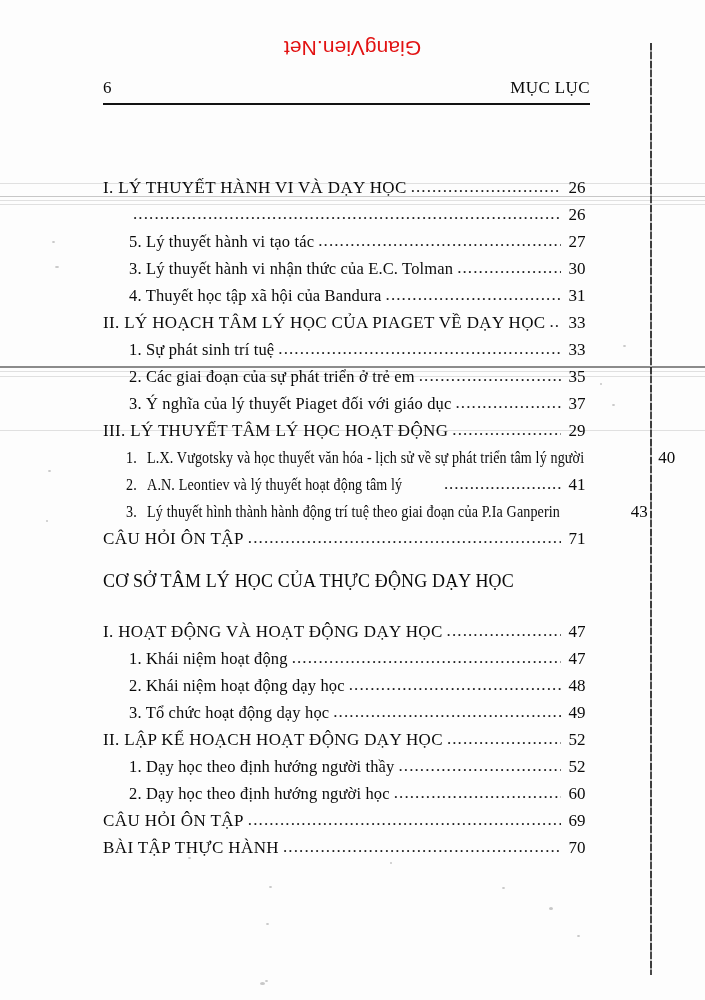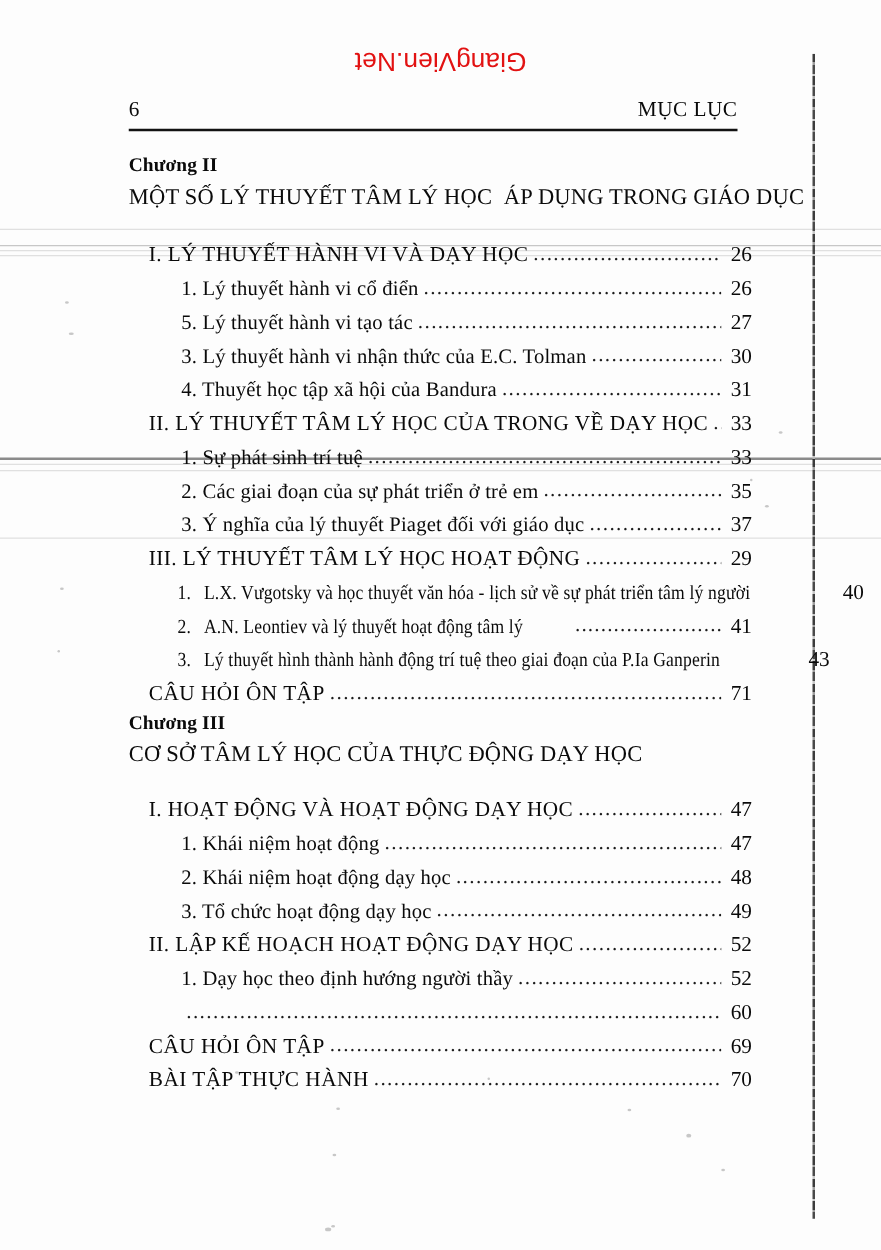--- a/index.html
+++ b/index.html
@@ -109,21 +109,21 @@
     letter-spacing: .15px;
     white-space: pre;
   }
 
   
   .toc {
     position: absolute;
     left: 103px;
     width: 487px;
     list-style: none;
-    margin: 16px;
+    margin: 0;
     padding: 0;
   }
   .toc-row {
     display: flex;
     align-items: baseline;
     height: 27px;
     white-space: nowrap;
   }
   .toc-label {
     flex: 0 0 auto;
@@ -197,33 +197,28 @@
   <div class="watermark" style="color: rgb(226, 18, 18);">
     <span>GiangVien.Net</span>
   </div>
 
   <div class="running-head">
     <span class="folio">6</span>
     <span class="title-right">MỤC LỤC</span>
   </div>
   <div class="head-rule"></div>
 
-  <div class="chapter" style="top:122px">
-    <div class="chapter-label">Chương II</div>
-    <div class="chapter-title">MỘT SỐ LÝ THUYẾT TÂM LÝ HỌC  ÁP DỤNG TRONG GIÁO DỤC</div>
-  </div>
   <ul class="toc" id="toc-0" style="top:178px">
       <li class="toc-row lvl-roman">
         <span class="toc-label">I. LÝ THUYẾT HÀNH VI VÀ DẠY HỌC</span>
         <span class="toc-gap"></span>
         <span class="toc-leader">........................................................................................................................................................................................................</span>
         <span class="toc-page">26</span>
       </li>
       <li class="toc-row lvl-sub">
-        <span class="toc-label">1. Lý thuyết hành vi cổ điển</span>
         <span class="toc-gap"></span>
         <span class="toc-leader">........................................................................................................................................................................................................</span>
         <span class="toc-page">26</span>
       </li>
       <li class="toc-row lvl-sub">
         <span class="toc-label">5. Lý thuyết hành vi tạo tác</span>
         <span class="toc-gap"></span>
         <span class="toc-leader">........................................................................................................................................................................................................</span>
         <span class="toc-page">27</span>
       </li>
@@ -233,21 +228,21 @@
         <span class="toc-leader">........................................................................................................................................................................................................</span>
         <span class="toc-page">30</span>
       </li>
       <li class="toc-row lvl-sub">
         <span class="toc-label">4. Thuyết học tập xã hội của Bandura</span>
         <span class="toc-gap"></span>
         <span class="toc-leader">........................................................................................................................................................................................................</span>
         <span class="toc-page">31</span>
       </li>
       <li class="toc-row lvl-roman">
-        <span class="toc-label">II. LÝ THUYẾT TÂM LÝ HỌC CỦA TRONG VỀ DẠY HỌC</span>
+        <span class="toc-label">II. LÝ HOẠCH TÂM LÝ HỌC CỦA PIAGET VỀ DẠY HỌC</span>
         <span class="toc-gap"></span>
         <span class="toc-leader">........................................................................................................................................................................................................</span>
         <span class="toc-page">33</span>
       </li>
       <li class="toc-row lvl-sub">
         <span class="toc-label">1. Sự phát sinh trí tuệ</span>
         <span class="toc-gap"></span>
         <span class="toc-leader">........................................................................................................................................................................................................</span>
         <span class="toc-page">33</span>
       </li>
@@ -289,21 +284,20 @@
       </li>
       <li class="toc-row lvl-flat">
         <span class="toc-label">CÂU HỎI ÔN TẬP</span>
         <span class="toc-gap"></span>
         <span class="toc-leader">........................................................................................................................................................................................................</span>
         <span class="toc-page">71</span>
       </li>
     </ul>
 
   <div class="chapter" style="top:568px">
-    <div class="chapter-label">Chương III</div>
     <div class="chapter-title">CƠ SỞ TÂM LÝ HỌC CỦA THỰC ĐỘNG DẠY HỌC</div>
   </div>
   <ul class="toc" id="toc-1" style="top:622px">
       <li class="toc-row lvl-roman">
         <span class="toc-label">I. HOẠT ĐỘNG VÀ HOẠT ĐỘNG DẠY HỌC</span>
         <span class="toc-gap"></span>
         <span class="toc-leader">........................................................................................................................................................................................................</span>
         <span class="toc-page">47</span>
       </li>
       <li class="toc-row lvl-sub">
@@ -330,20 +324,21 @@
         <span class="toc-leader">........................................................................................................................................................................................................</span>
         <span class="toc-page">52</span>
       </li>
       <li class="toc-row lvl-sub">
         <span class="toc-label">1. Dạy học theo định hướng người thầy</span>
         <span class="toc-gap"></span>
         <span class="toc-leader">........................................................................................................................................................................................................</span>
         <span class="toc-page">52</span>
       </li>
       <li class="toc-row lvl-sub">
+        <span class="toc-label">2. Dạy học theo định hướng người học</span>
         <span class="toc-gap"></span>
         <span class="toc-leader">........................................................................................................................................................................................................</span>
         <span class="toc-page">60</span>
       </li>
       <li class="toc-row lvl-flat">
         <span class="toc-label">CÂU HỎI ÔN TẬP</span>
         <span class="toc-gap"></span>
         <span class="toc-leader">........................................................................................................................................................................................................</span>
         <span class="toc-page">69</span>
       </li>

